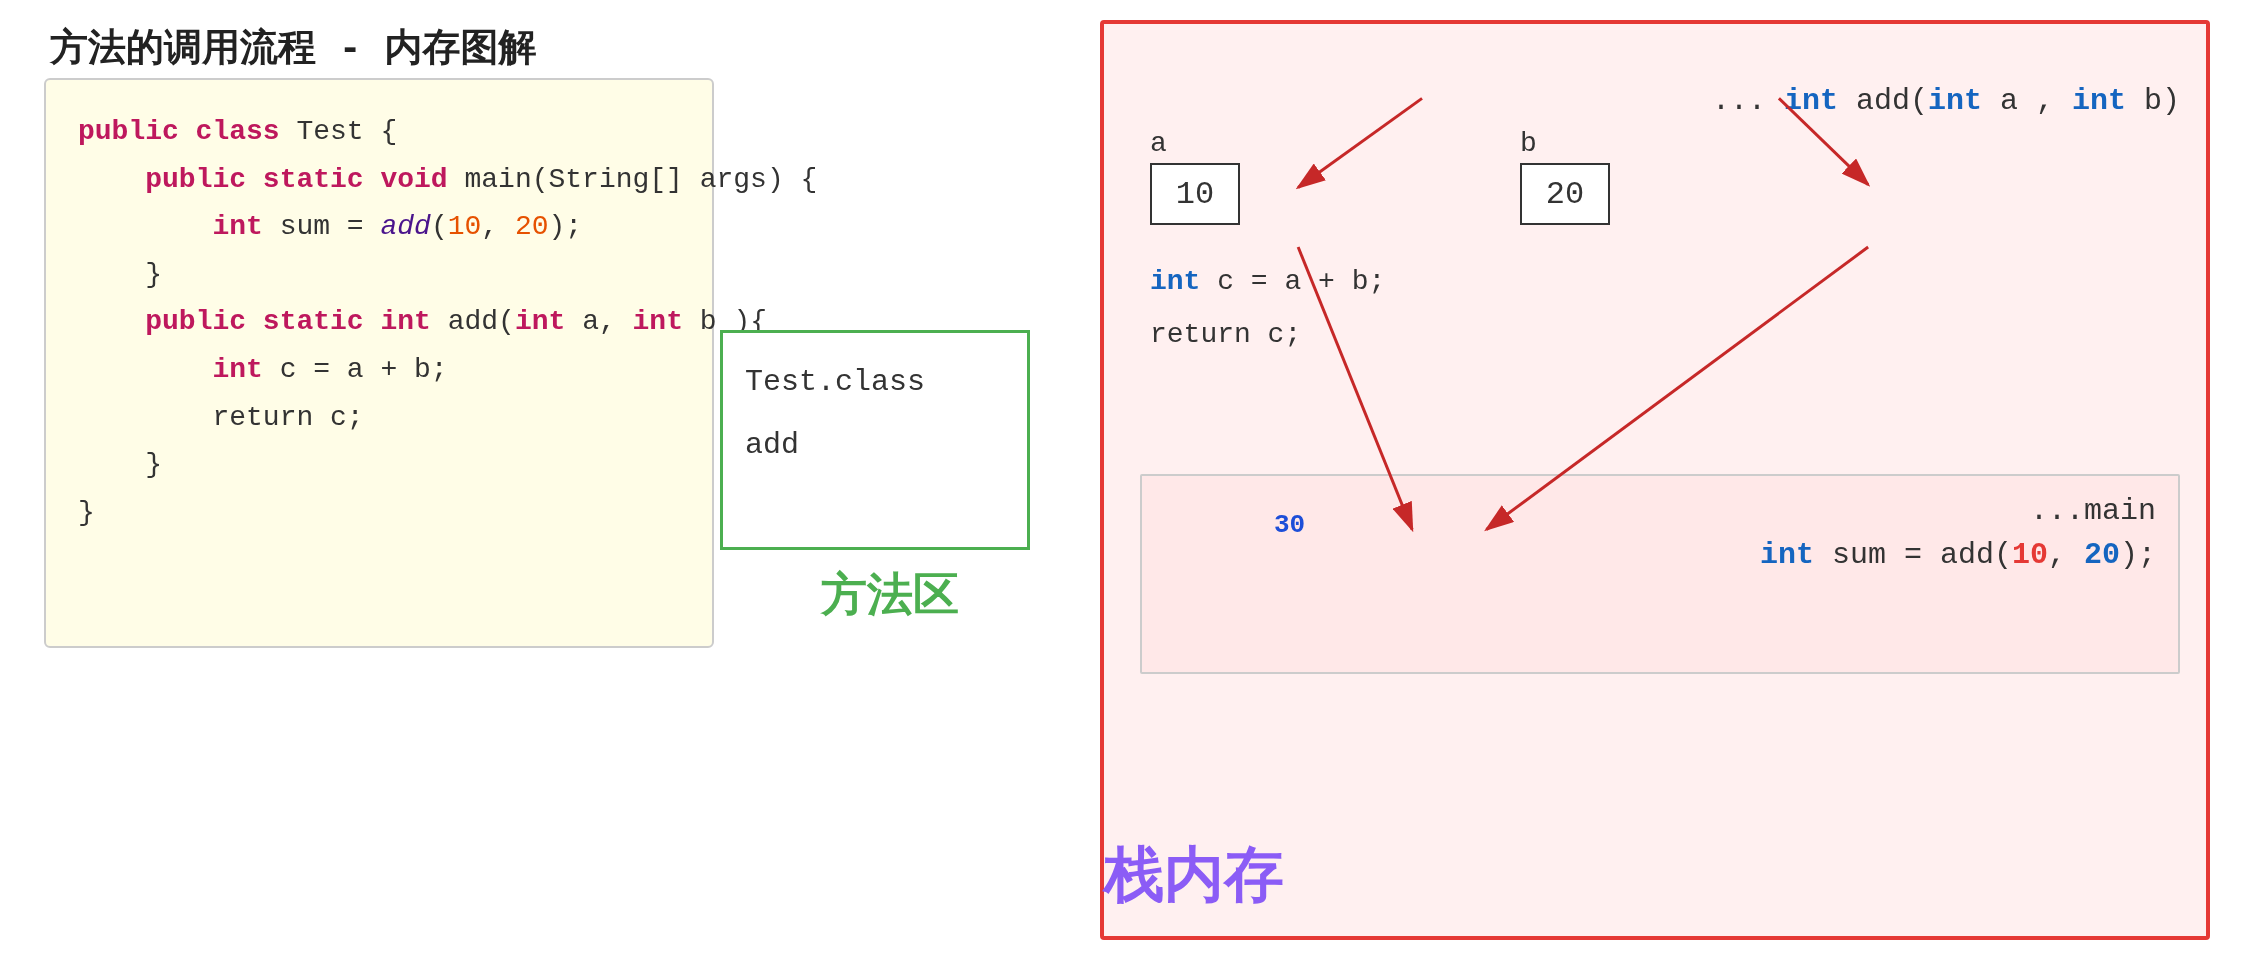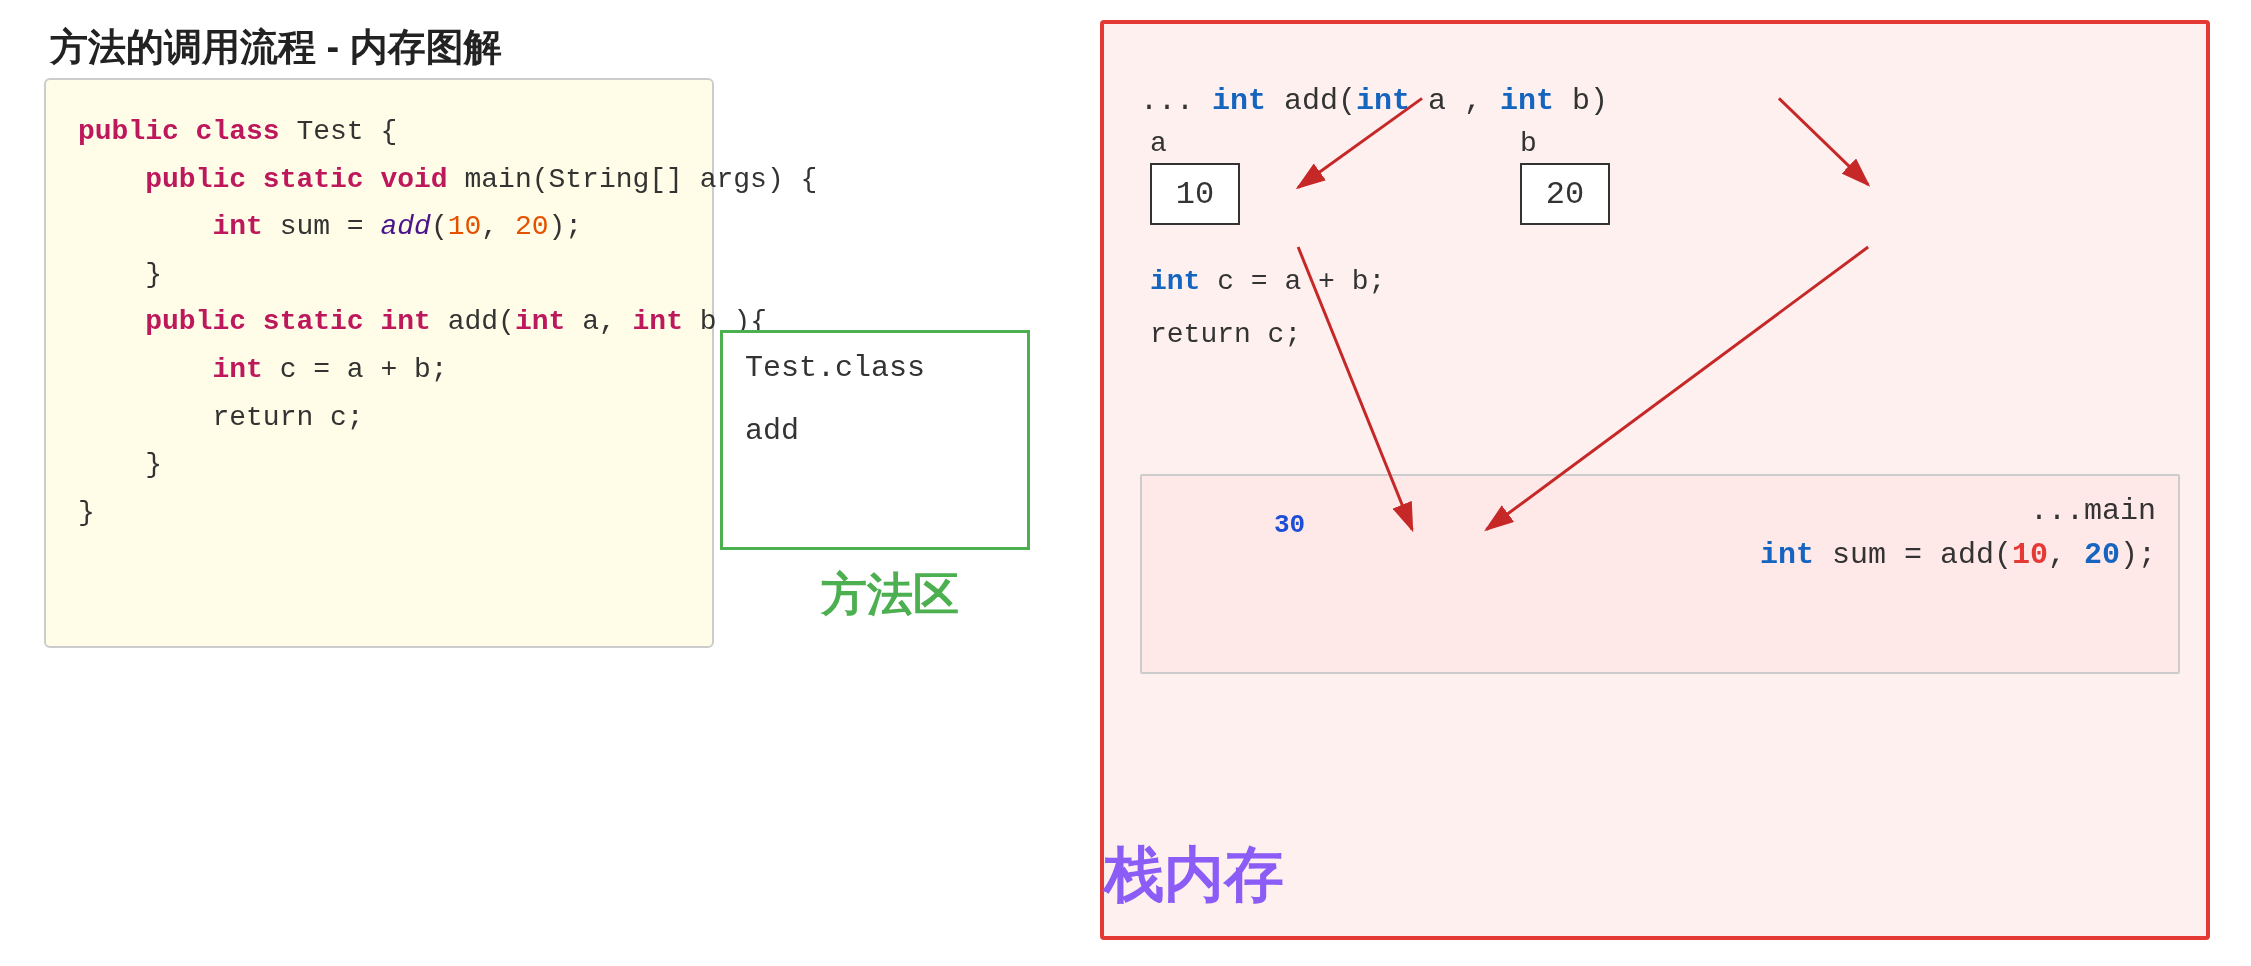--- a/index.html
+++ b/index.html
@@ -9,21 +9,21 @@
       width: 2251px;
       height: 966px;
       overflow: hidden;
       position: relative;
     }
 
     .page-title {
       position: absolute;
       top: 22px;
       left: 50px;
-      font-family: Liberation Sans, sans-serif;
+      font-family: Liberation Mono, monospace;
       font-size: 38px;
       font-weight: bold;
       color: #222;
     }
 
     
     .code-panel {
       position: absolute;
       top: 78px;
       left: 44px;
@@ -54,21 +54,21 @@
       left: 720px;
       width: 340px;
       height: 360px;
     }
 
     .method-area-box {
       border: 3px solid #4caf50;
       background: #fff;
       width: 310px;
       height: 220px;
-      padding: 4px 22px;
+      padding: 18px 22px;
       margin-left: 0;
     }
 
     .method-area-item {
       font-size: 30px;
       color: #333;
       line-height: 2.1;
       font-family: 'Courier New', monospace;
     }
 
@@ -113,20 +113,21 @@
       width: 1040px;
       height: 350px;
       background: #fff0f0;
     }
 
     .frame-header {
       font-size: 30px;
       color: #333;
       font-family: 'Courier New', monospace;
       margin-bottom: 7px;
+      text-align: right;
     }
 
     .frame-boxes-row {
       display: flex;
       flex-direction: row;
       align-items: flex-start;
       gap: 280px;
       margin-top: 10px;
       margin-left: 10px;
     }

